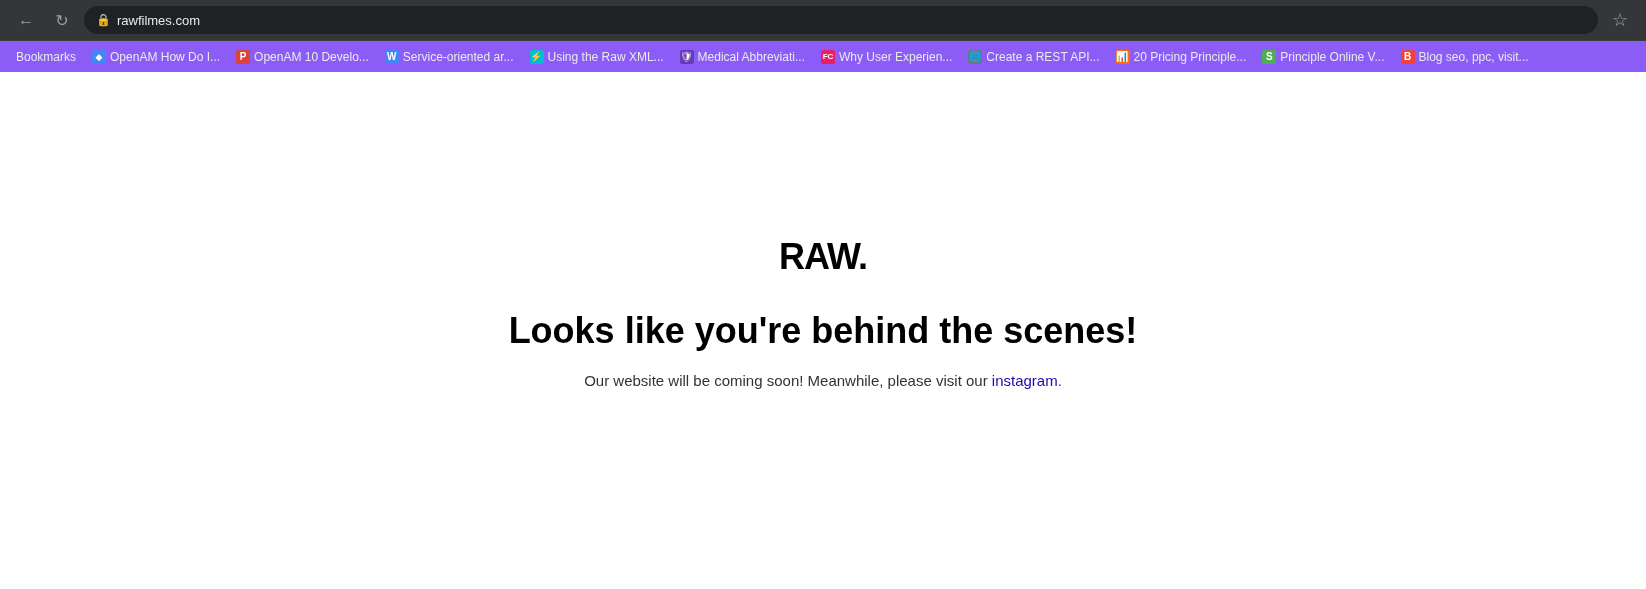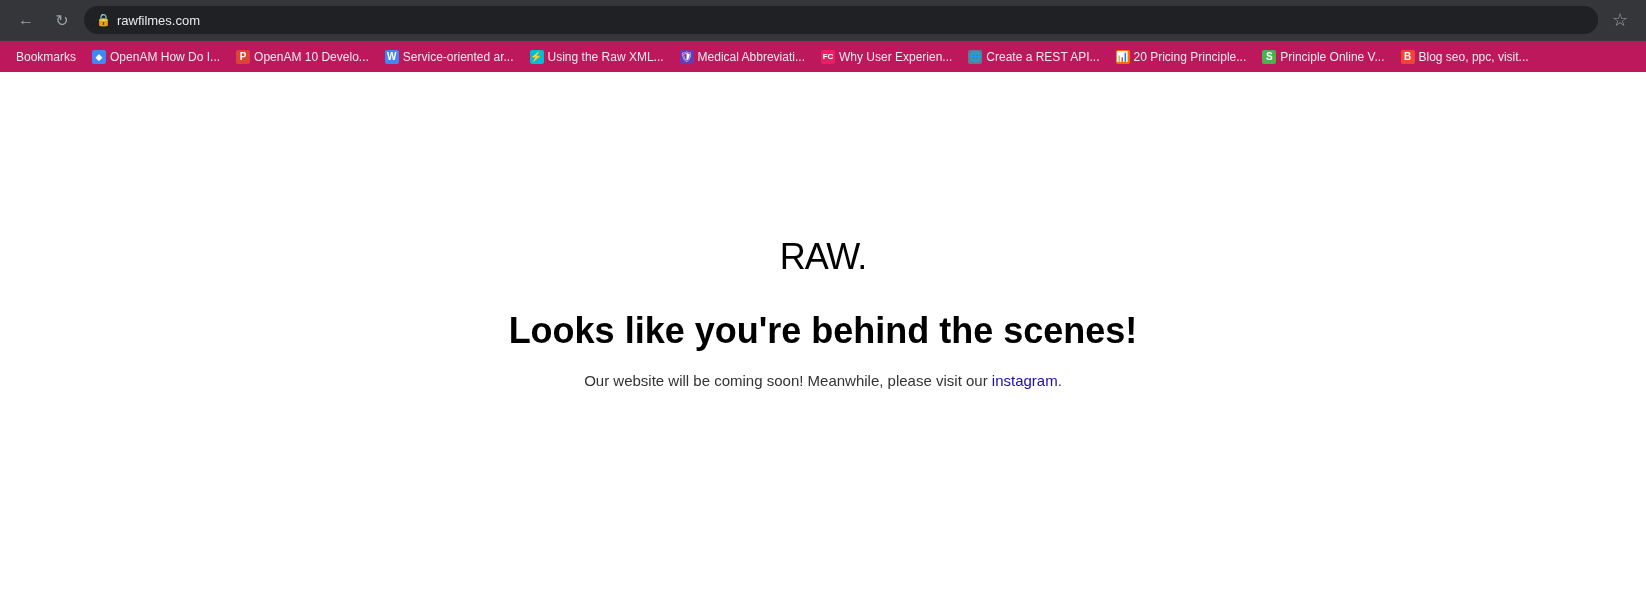--- a/index.html
+++ b/index.html
@@ -63,21 +63,21 @@
       cursor: pointer;
     }
 
     
     .bookmarks-bar {
       display: flex;
       align-items: center;
       height: 32px;
       padding: 0 8px;
       gap: 0;
-      background: #be185d;
+      background: #8b5cf6;
       border-top: 1px solid #3c3c3c;
       overflow: hidden;
     }
 
     .bookmark-item {
       display: flex;
       align-items: center;
       gap: 4px;
       padding: 0 8px;
       height: 24px;
@@ -106,21 +106,21 @@
       min-height: 480px;
       display: flex;
       flex-direction: column;
       align-items: center;
       justify-content: center;
       padding: 60px 20px;
     }
 
     .site-logo {
       font-size: 36px;
-      font-weight: 400;
+      font-weight: 700;
       color: #000;
       letter-spacing: -1px;
       margin-bottom: 32px;
       font-family: Arial Black, Arial, sans-serif;
     }
 
     .main-heading {
       font-size: 36px;
       font-weight: 700;
       color: #000;

